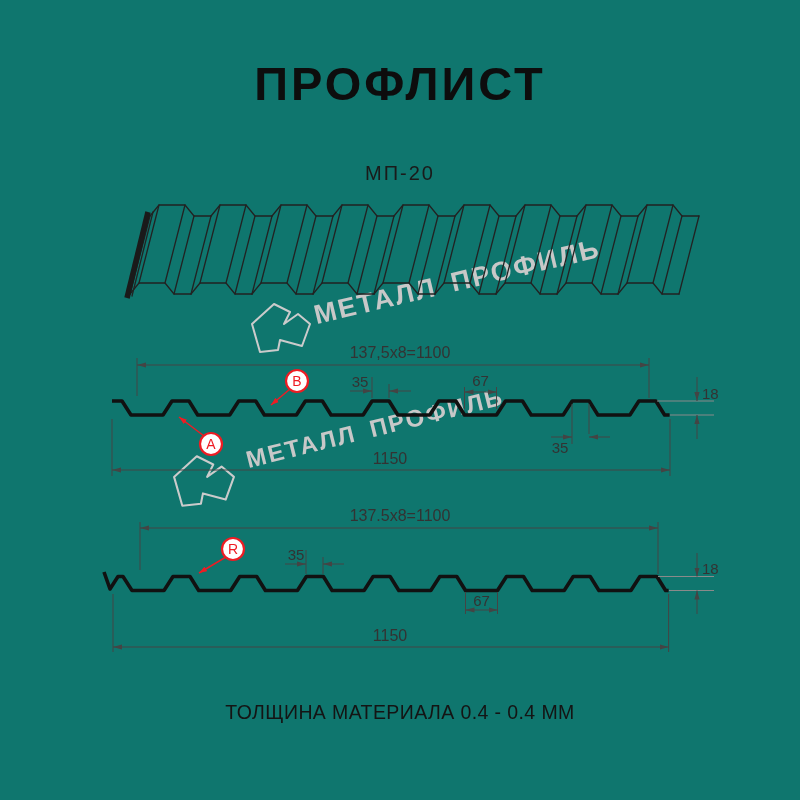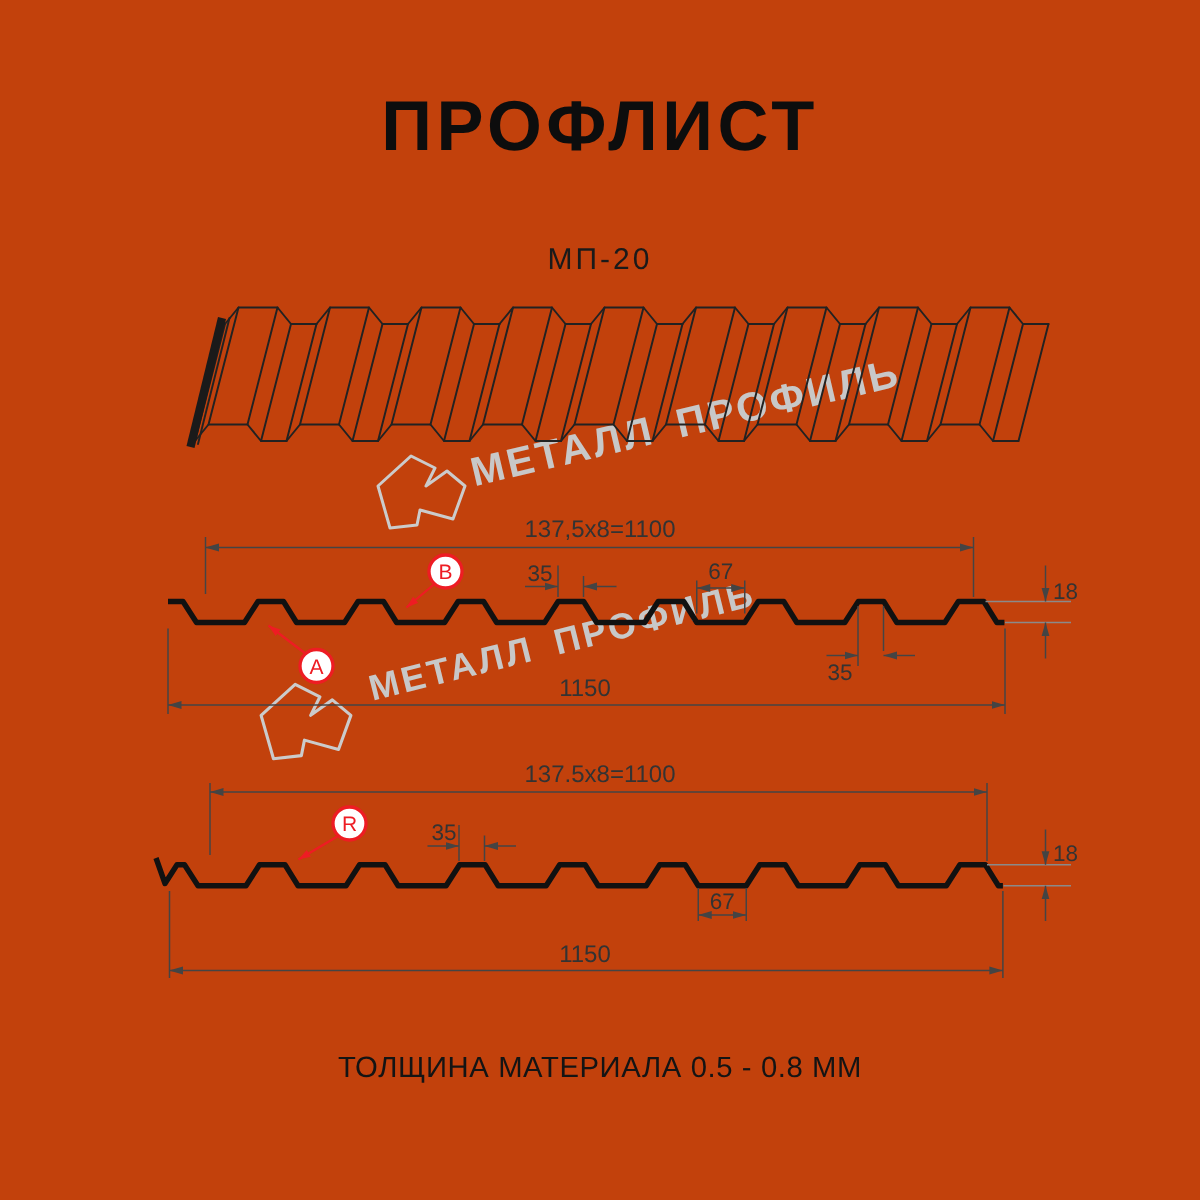--- a/index.html
+++ b/index.html
@@ -1,16 +1,16 @@
 <!DOCTYPE html>
 <html><head>
 <meta charset="utf-8">
 <style>
   html,body{margin:0;padding:0;background:#fff;}
-  .page{position:relative;width:800px;height:800px;background:#c2410c;overflow:hidden;
+  .page{position:relative;width:800px;height:800px;background:#0f766e;overflow:hidden;
         font-family:"Liberation Sans",sans-serif;}
   .title{position:absolute;top:56px;left:0;width:800px;text-align:center;
          font-size:47px;font-weight:800;letter-spacing:3px;color:#0d0d0d;}
   .subtitle{position:absolute;top:117px;left:0;width:800px;text-align:center;
             font-size:20px;font-weight:500;letter-spacing:2px;color:#1a1a1a;margin-top:45px;}
   .footer-note{position:absolute;top:701px;left:0;width:800px;text-align:center;
                font-size:19.5px;font-weight:500;letter-spacing:.4px;color:#141414;}
   .wm-text{position:absolute;font-weight:bold;color:#c8c8c8;letter-spacing:2px;
            word-spacing:6px;white-space:nowrap;transform-origin:0 100%;}
   .wm1{left:318px;top:300px;font-size:27px;transform:rotate(-13.3deg);}
@@ -169,14 +169,14 @@
     <line class="dim" x1="113" y1="594" x2="113" y2="652"></line>
     <line class="dim" x1="668.6" y1="594" x2="668.6" y2="652"></line>
     <line class="dim" x1="113" y1="647" x2="668.6" y2="647" marker-start="url(#d2as)" marker-end="url(#d2ae)"></line>
     <text class="t16" x="390" y="641" text-anchor="middle">1150</text>
 
     <line class="red-ln" x1="226" y1="557" x2="199" y2="573" marker-end="url(#d2ar)"></line>
     <circle class="red-circ" cx="233" cy="549" r="11"></circle>
     <text class="red-txt" x="233" y="554">R</text>
   </svg>
 
-  <div class="footer-note">ТОЛЩИНА МАТЕРИАЛА 0.5 - 0.8 ММ</div>
+  <div class="footer-note">ТОЛЩИНА МАТЕРИАЛА 0.4 - 0.4 ММ</div>
 </div>
 
 </body></html>

